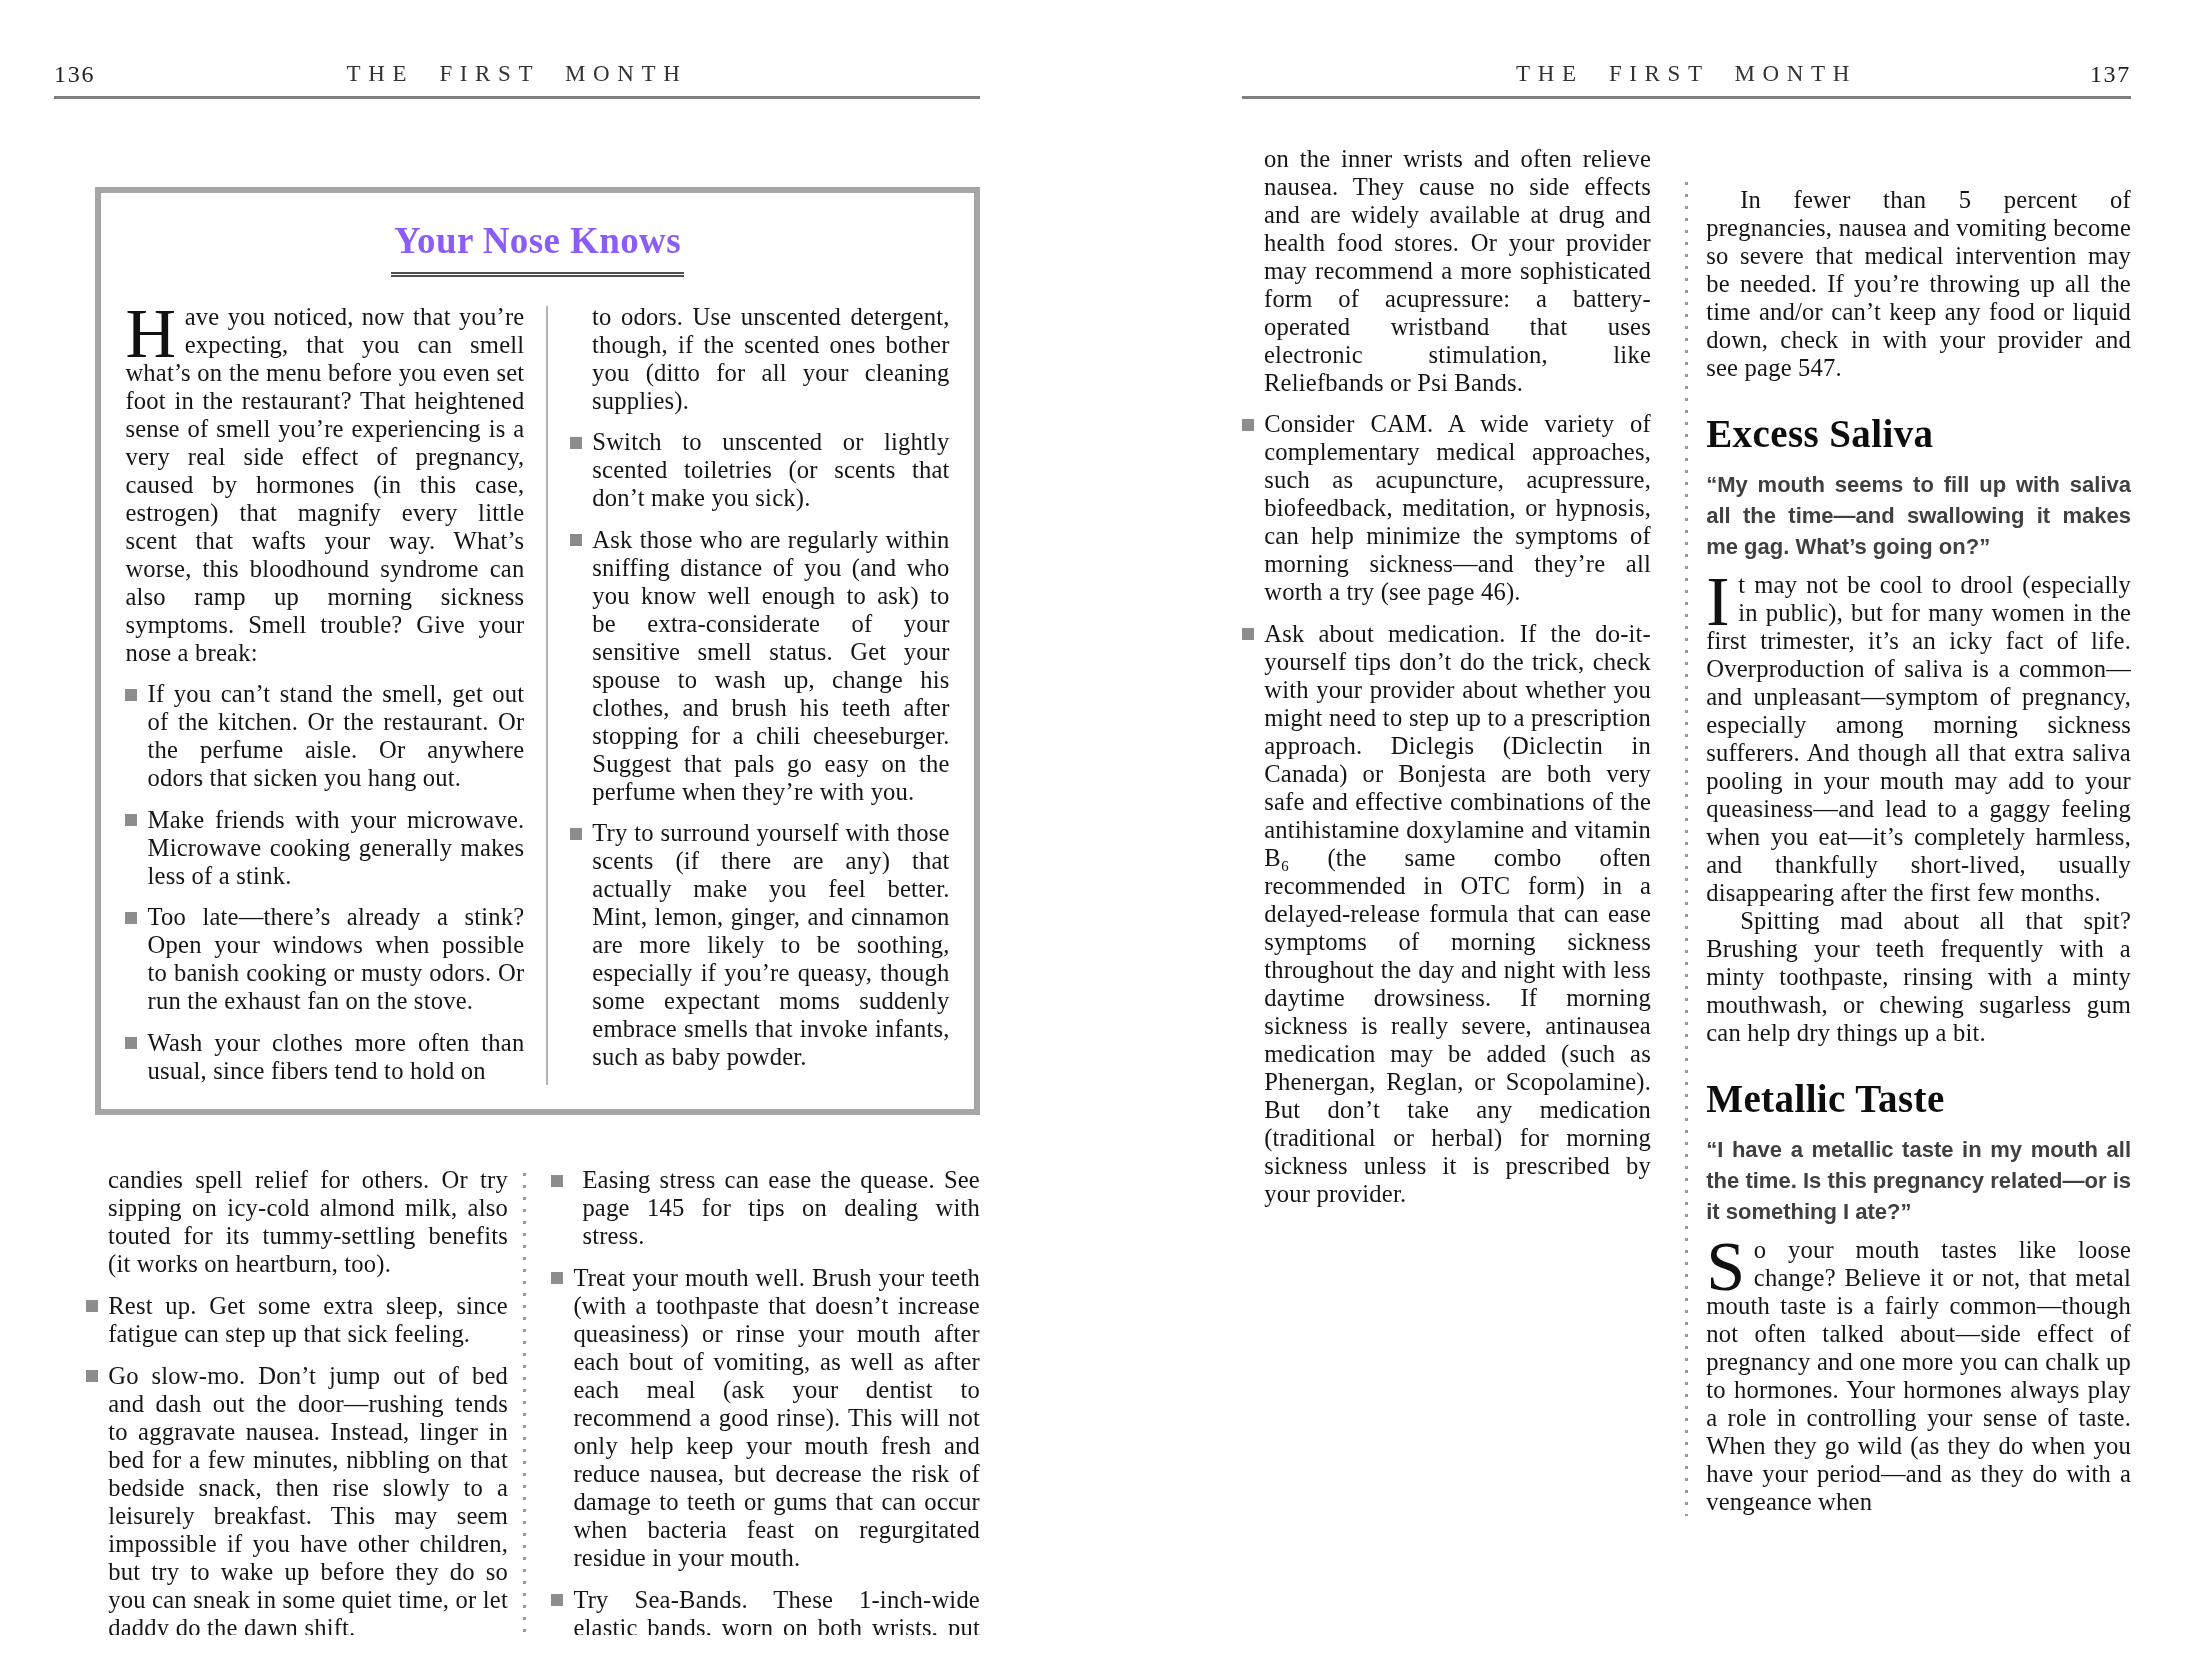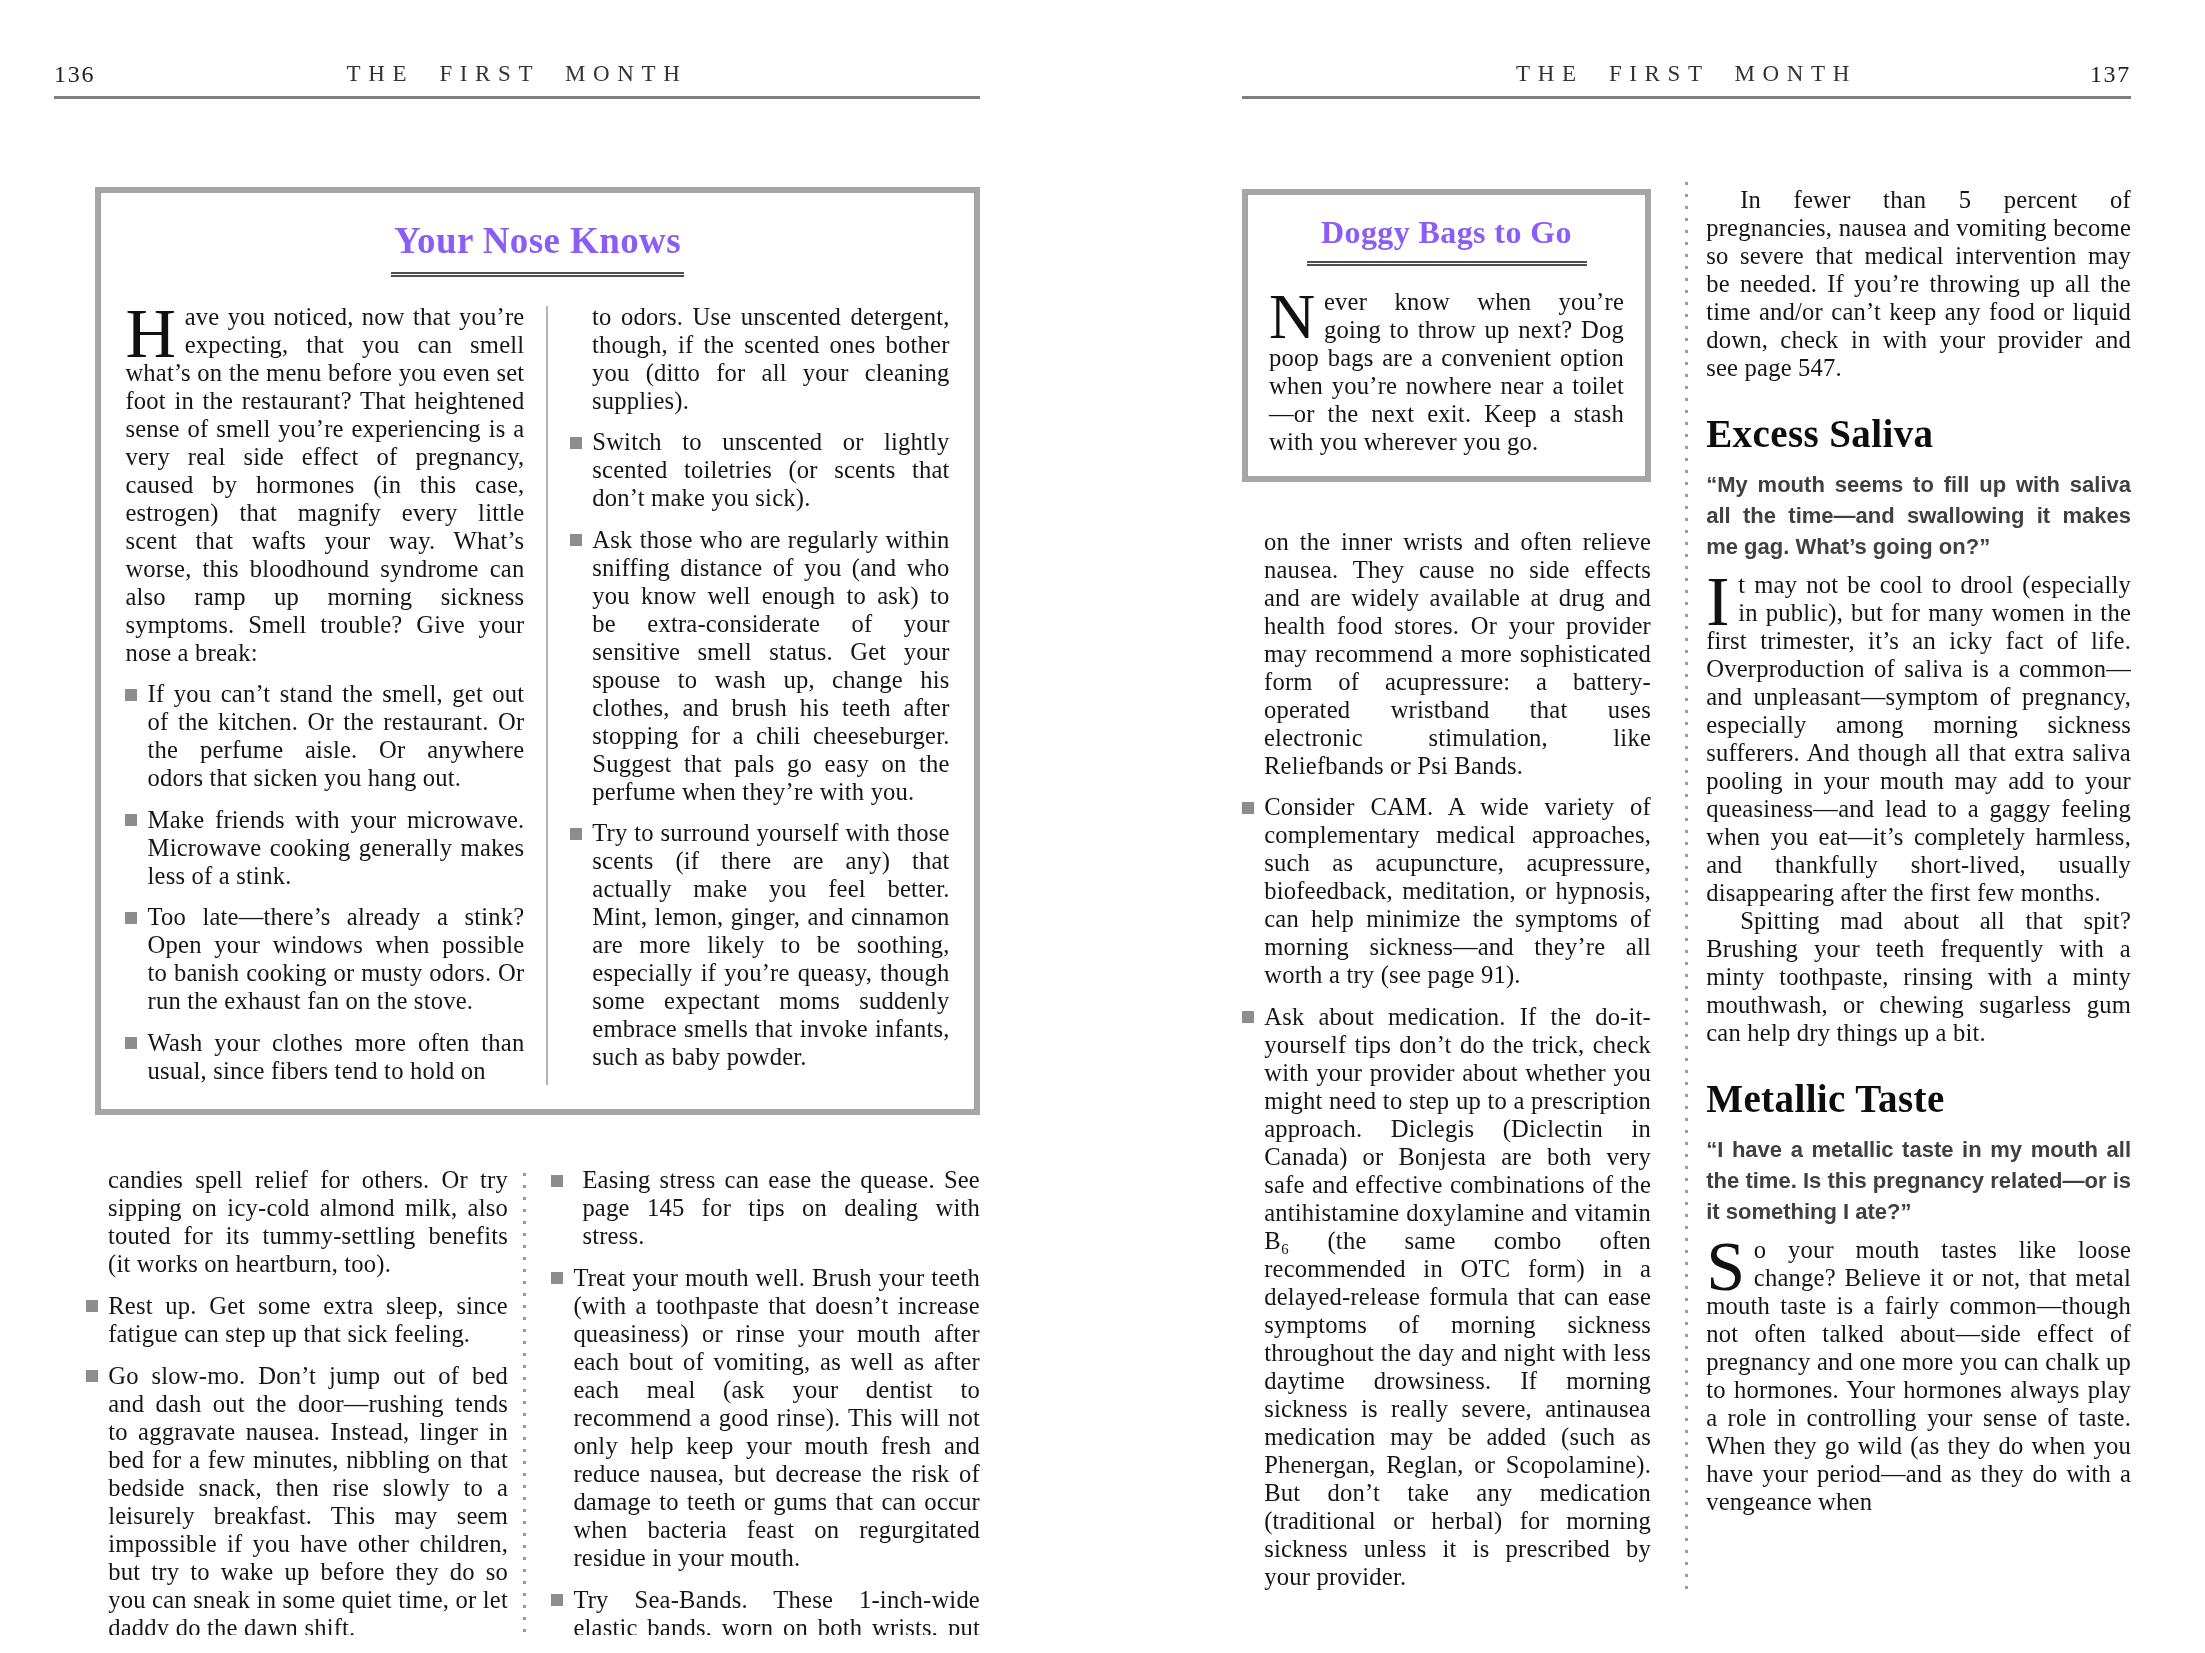--- a/index.html
+++ b/index.html
@@ -140,29 +140,24 @@
 
 <section class="page page-right">
   <header class="running-head">
     <span class="rh-title">THE FIRST MONTH</span>
     <span class="pagenum pn-right">137</span>
   </header>
   <div class="head-rule"></div>
 
   <div class="right-cols">
     <div class="rcol1">
-      <div class="feature-box doggy-box">
-        <h2 class="box-title doggy-title">Doggy Bags to Go</h2>
-        <div class="title-underline ul-narrow"></div>
-        <p class="bt"><span class="dropcap dc-small">N</span><span>ever know when you’re going to throw up next? Dog poop bags are a convenient option when you’re nowhere near a toilet—or the next exit. Keep a stash with you wherever you go.</span></p>
-      </div>
       <p class="bt cont after-box">on the inner wrists and often relieve nausea. They cause no side effects and are widely available at drug and health food stores. Or your provider may recommend a more sophisticated form of acupressure: a battery-operated wristband that uses electronic stimulation, like Reliefbands or Psi Bands.</p>
       <div class="bullet">
         <span class="sq"></span>
-        <p class="bt">Consider CAM. A wide variety of complementary medical approaches, such as acupuncture, acupressure, biofeedback, meditation, or hypnosis, can help minimize the symptoms of morning sickness—and they’re all worth a try (see page 91).</p>
+        <p class="bt">Consider CAM. A wide variety of complementary medical approaches, such as acupuncture, acupressure, biofeedback, meditation, or hypnosis, can help minimize the symptoms of morning sickness—and they’re all worth a try (see page 46).</p>
       </div>
       <div class="bullet">
         <span class="sq"></span>
         <p class="bt">Ask about medication. If the do-it-yourself tips don’t do the trick, check with your provider about whether you might need to step up to a prescription approach. Diclegis (Diclectin in Canada) or Bonjesta are both very safe and effective combinations of the antihistamine doxylamine and vitamin B₆ (the same combo often recommended in OTC form) in a delayed-release formula that can ease symptoms of morning sickness throughout the day and night with less daytime drowsiness. If morning sickness is really severe, antinausea medication may be added (such as Phenergan, Reglan, or Scopolamine). But don’t take any medication (traditional or herbal) for morning sickness unless it is prescribed by your provider.</p>
       </div>
     </div>
     <div class="dotted-div rdiv"></div>
     <div class="rcol2">
       <p class="bt first-indent">In fewer than 5 percent of pregnancies, nausea and vomiting become so severe that medical intervention may be needed. If you’re throwing up all the time and/or can’t keep any food or liquid down, check in with your provider and see page 547.</p>
       <h2 class="sec-heading">Excess Saliva</h2>

